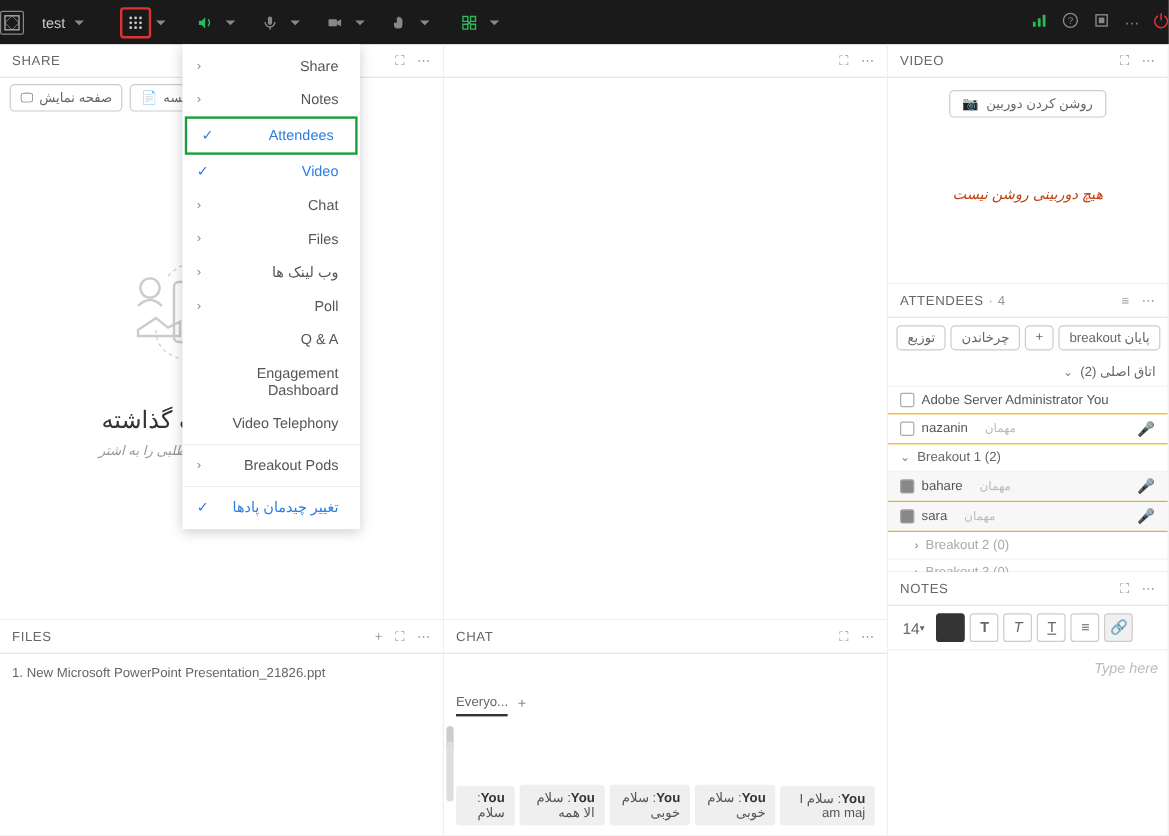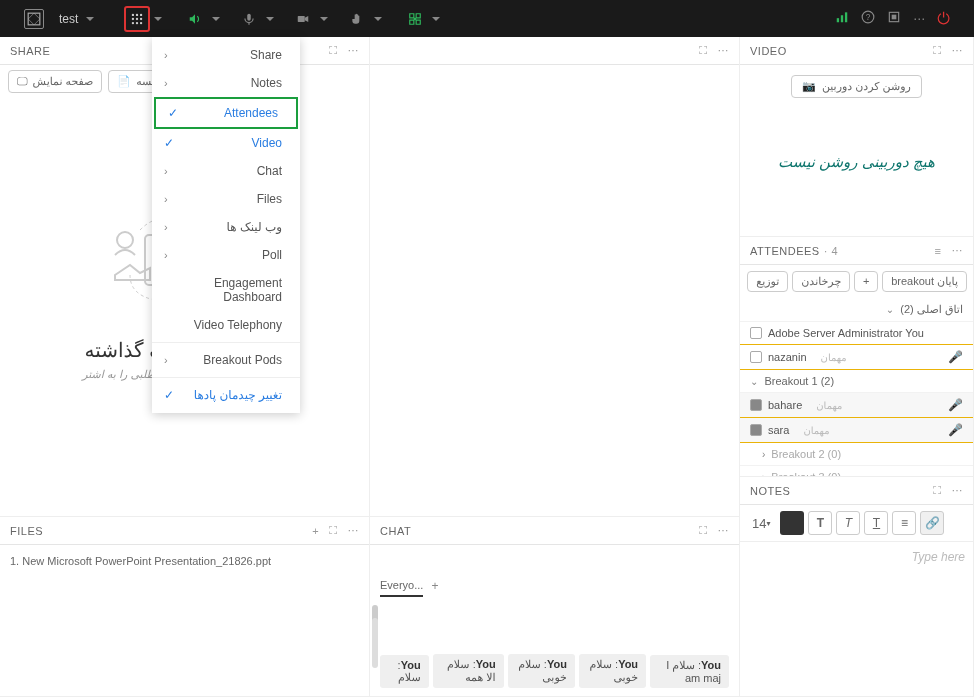--- a/index.html
+++ b/index.html
@@ -1,17 +1,17 @@
 <!DOCTYPE html>
 <html><head>
 <meta charset="utf-8">
 <style>
 * { box-sizing: border-box; margin: 0; padding: 0; }
 body { font-family: Arial, sans-serif; font-size: 12px; background: #fff; width: 974px; height: 697px; overflow: hidden; }
-.topbar { height: 37px; background: #1a1a1a; display: flex; align-items: center; padding: 0 24px; color: #ccc; position: relative; }
+.topbar { height: 37px; background: #1a1a1a; display: flex; align-items: center; padding: 0 0; color: #ccc; position: relative; }
 .topbar .logo { width: 20px; height: 20px; border: 1px solid #888; border-radius: 2px; display: flex; align-items: center; justify-content: center; }
 .topbar .title { margin-left: 15px; display: flex; align-items: center; gap: 8px; }
 .topbar .htoolbar { display: flex; align-items: center; gap: 4px; margin-left: 30px; }
 .tb-btn { width: 26px; height: 26px; display: flex; align-items: center; justify-content: center; border-radius: 3px; position: relative; }
 .tb-btn.grid { border: 2px solid #d33; }
 .caret-d { width: 0; height: 0; border-left: 4px solid transparent; border-right: 4px solid transparent; border-top: 4px solid #888; }
 .topbar .right { margin-left: auto; display: flex; align-items: center; gap: 12px; }
 .power { color: #d33; font-size: 16px; }
 
 .main { display: grid; grid-template-columns: 370px 370px 234px; height: 660px; }
@@ -38,21 +38,21 @@
 .chat-body { flex: 1; padding: 8px 10px; display: flex; flex-direction: column; gap: 4px; overflow: hidden; position: relative; }
 .chat-msgs { margin-top: auto; display: flex; flex-direction: row; align-items: flex-end; gap: 4px; }
 .msg { background: #efefef; border-radius: 3px; padding: 4px 8px; font-size: 11px; color: #555; direction: rtl; }
 .msg b { color: #333; }
 .chat-scroll { position: absolute; left: 2px; top: 8px; width: 6px; height: 20px; background: #ccc; border-radius: 3px; }
 .chat-scroll2 { position: absolute; left: 2px; bottom: 28px; width: 6px; height: 50px; background: #ddd; border-radius: 3px; }
 
 .video-pod { height: 200px; }
 .video-body { flex: 1; display: flex; flex-direction: column; align-items: center; justify-content: flex-start; padding: 10px; }
 .vid-btn { border: 1px solid #ccc; border-radius: 4px; padding: 4px 10px; display: flex; align-items: center; gap: 6px; color: #666; font-size: 11px; direction: rtl;}
-.vid-msg { margin: auto; color: #0f766e; font-style: italic; font-size: 15px; direction: rtl; }
+.vid-msg { margin: auto; color: #c2410c; font-style: italic; font-size: 12px; direction: rtl; }
 
 .att-pod { height: 240px; }
 .att-tools { padding: 6px; display: flex; gap: 4px; flex-direction: row-reverse; }
 .att-btn { border: 1px solid #ccc; border-radius: 4px; padding: 3px 8px; font-size: 11px; color: #666; direction: rtl; background:#fff; }
 .att-btn.plus { width: 24px; text-align: center; padding: 3px 0;}
 .att-list { flex: 1; overflow: auto; font-size: 11px; }
 .att-group { padding: 5px 10px; color: #666; display: flex; align-items: center; gap: 6px; flex-direction: row-reverse; border-bottom: 1px solid #f2f2f2; }
 .att-group.sub { color: #888; padding-left: 22px; }
 .att-group .chev { font-size: 10px; color: #888; }
 .att-item { padding: 5px 10px 5px 10px; display: flex; align-items: center; gap: 6px; color: #555; border-bottom: 1px solid #eab308; }
@@ -203,20 +203,23 @@
       <span class="chev-r">›</span>
       <span class="lbl">Files</span>
     </div>
   <div class="dd-item ltr">
       <span class="chev-r">›</span>
       <span class="lbl">وب لینک ها</span>
     </div>
   <div class="dd-item ltr">
       <span class="chev-r">›</span>
       <span class="lbl">Poll</span>
+    </div>
+  <div class="dd-item ltr">
+      <span class="lbl">Q &amp; A</span>
     </div>
   <div class="dd-item ltr">
       <span class="lbl">Engagement Dashboard</span>
     </div>
   <div class="dd-item ltr">
       <span class="lbl">Video Telephony</span>
     </div>
   <div class="dd-sep"></div>
   <div class="dd-item ltr">
       <span class="chev-r">›</span>

